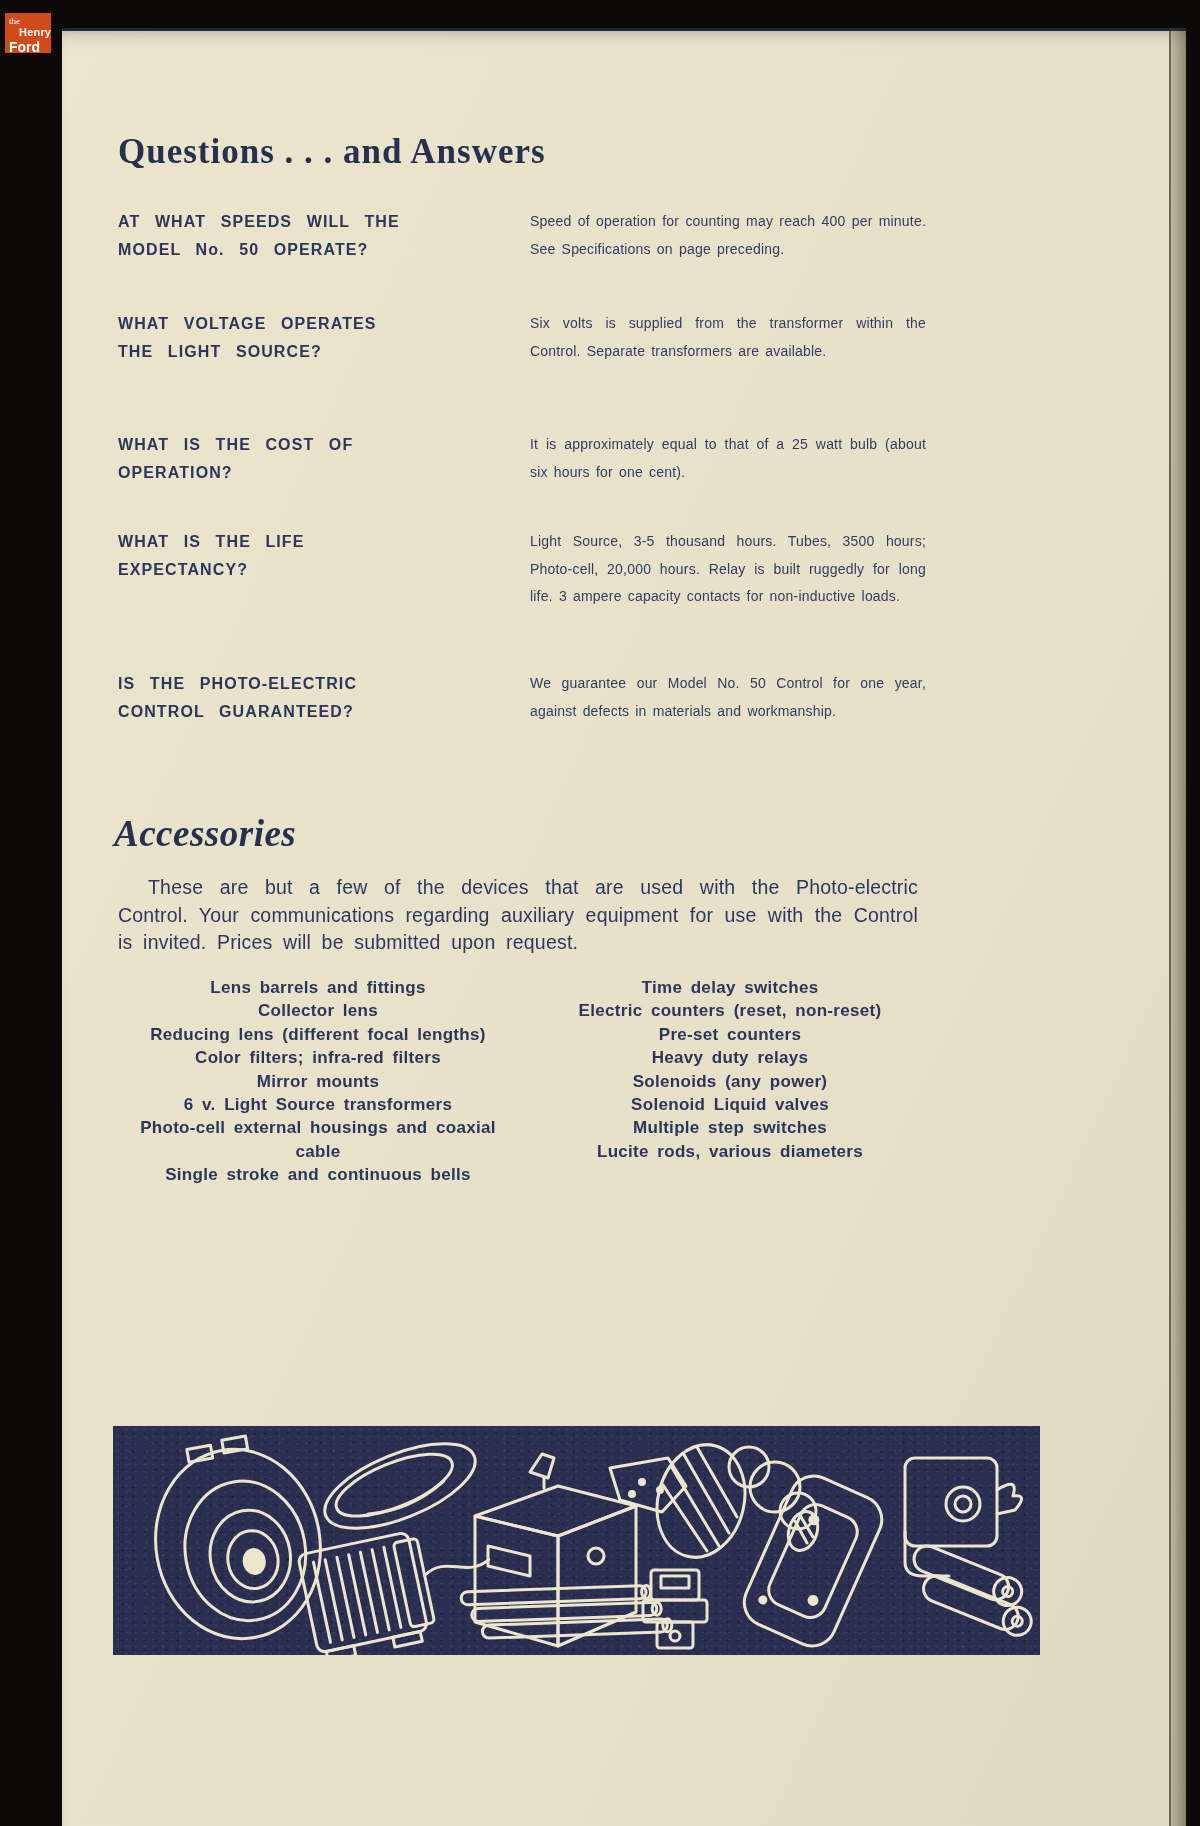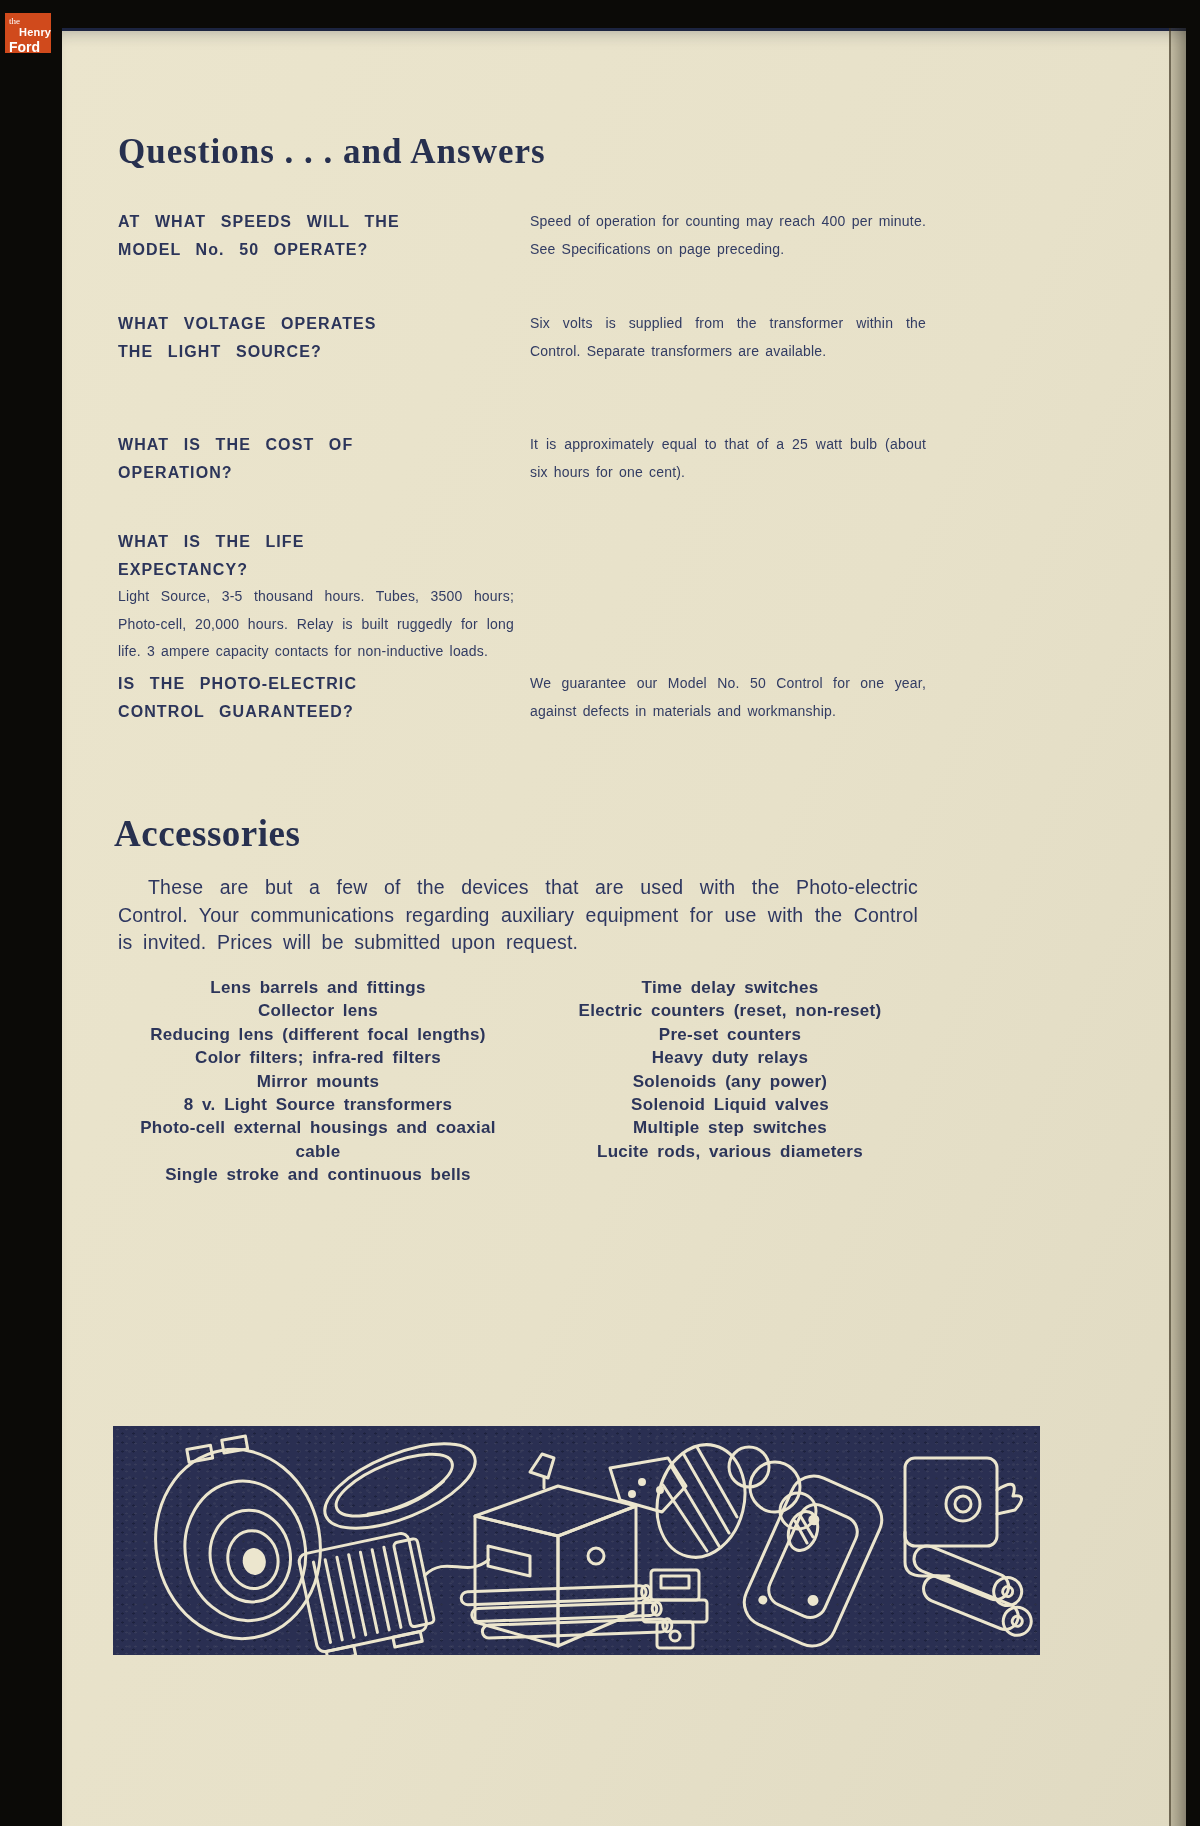--- a/index.html
+++ b/index.html
@@ -30,33 +30,33 @@
   .hf-ford{display:block;font-weight:bold;font-size:14px;margin-top:2px;}
   
   .qa-title{
     position:absolute;left:56px;top:104px;margin:0;
     font-family:"Liberation Serif",serif;font-weight:bold;
     font-size:35px;color:#27304f;letter-spacing:1px;
   }
   .acc-title{
     position:absolute;left:52px;top:784px;margin:0;
     font-family:"Liberation Serif",serif;font-weight:bold;
-    font-size:37px;color:#27304f;letter-spacing:.5px;
+    font-size:37px;color:#27304f;letter-spacing:.5px;font-style:italic;
   }
   
   .qa-row{position:absolute;left:56px;width:808px;display:flex;justify-content:space-between;}
   .qa-q{
     width:340px;font-weight:bold;font-size:16px;line-height:27.5px;
     color:#2c355a;letter-spacing:1.1px;word-spacing:9px;
   }
   .qa-a{
     width:396px;font-size:14px;line-height:27.5px;color:#323c63;
     text-align:justify;word-spacing:2px;letter-spacing:.2px;
   }
-  .row-1{top:180px;}.row-2{top:282px;}.row-3{top:403px;}.row-4{top:500px;flex-direction:column;}.row-5{top:642px;}
+  .row-1{top:180px;}.row-2{top:282px;}.row-3{top:403px;}.row-4{top:500px;}.row-5{top:642px;}
   
   .acc-intro{
     position:absolute;left:56px;top:846px;width:800px;margin:0;
     font-size:19.5px;line-height:27.5px;color:#2e3760;
     text-align:justify;text-indent:30px;word-spacing:5px;letter-spacing:.2px;
   }
   .acc-col{position:absolute;top:948px;font-weight:bold;font-size:17px;
     line-height:23.4px;color:#2c355a;letter-spacing:.3px;word-spacing:3.5px;text-align:center;}
   .acc-col-left{left:56px;width:400px;}
   .acc-col-right{left:468px;width:400px;}
@@ -131,21 +131,21 @@
 
     <h2 class="acc-title">Accessories</h2>
     <p class="acc-intro">These are but a few of the devices that are used with the Photo-electric Control. Your communications regarding auxiliary equipment for use with the Control is invited. Prices will be submitted upon request.</p>
 
     <div class="acc-col acc-col-left">
       <div>Lens barrels and fittings</div>
       <div>Collector lens</div>
       <div>Reducing lens (different focal lengths)</div>
       <div>Color filters; infra-red filters</div>
       <div>Mirror mounts</div>
-      <div>8 v. Light Source transformers</div>
+      <div>6 v. Light Source transformers</div>
       <div>Photo-cell external housings and coaxial cable</div>
       <div>Single stroke and continuous bells</div>
     </div>
 
     <div class="acc-col acc-col-right">
       <div>Time delay switches</div>
       <div>Electric counters (reset, non-reset)</div>
       <div>Pre-set counters</div>
       <div>Heavy duty relays</div>
       <div>Solenoids (any power)</div>

